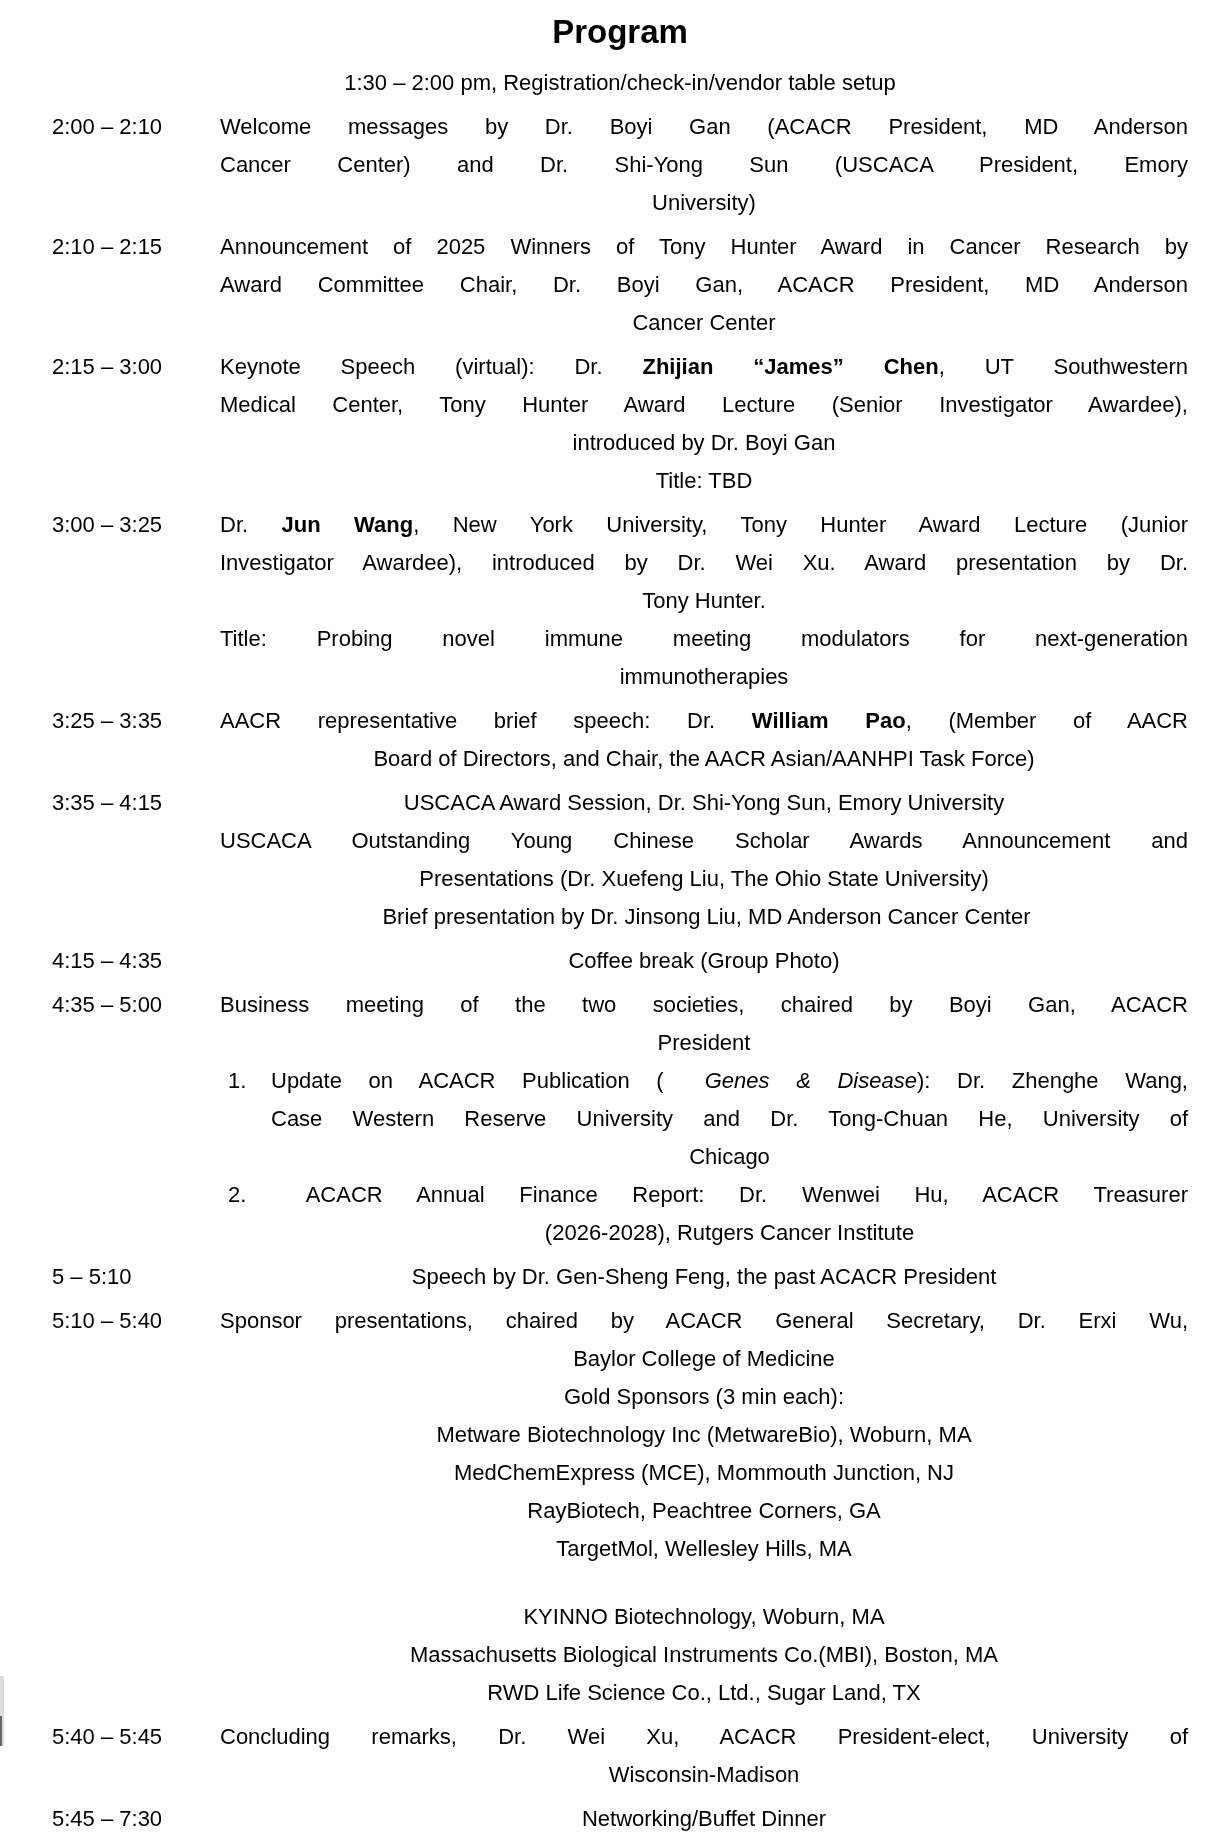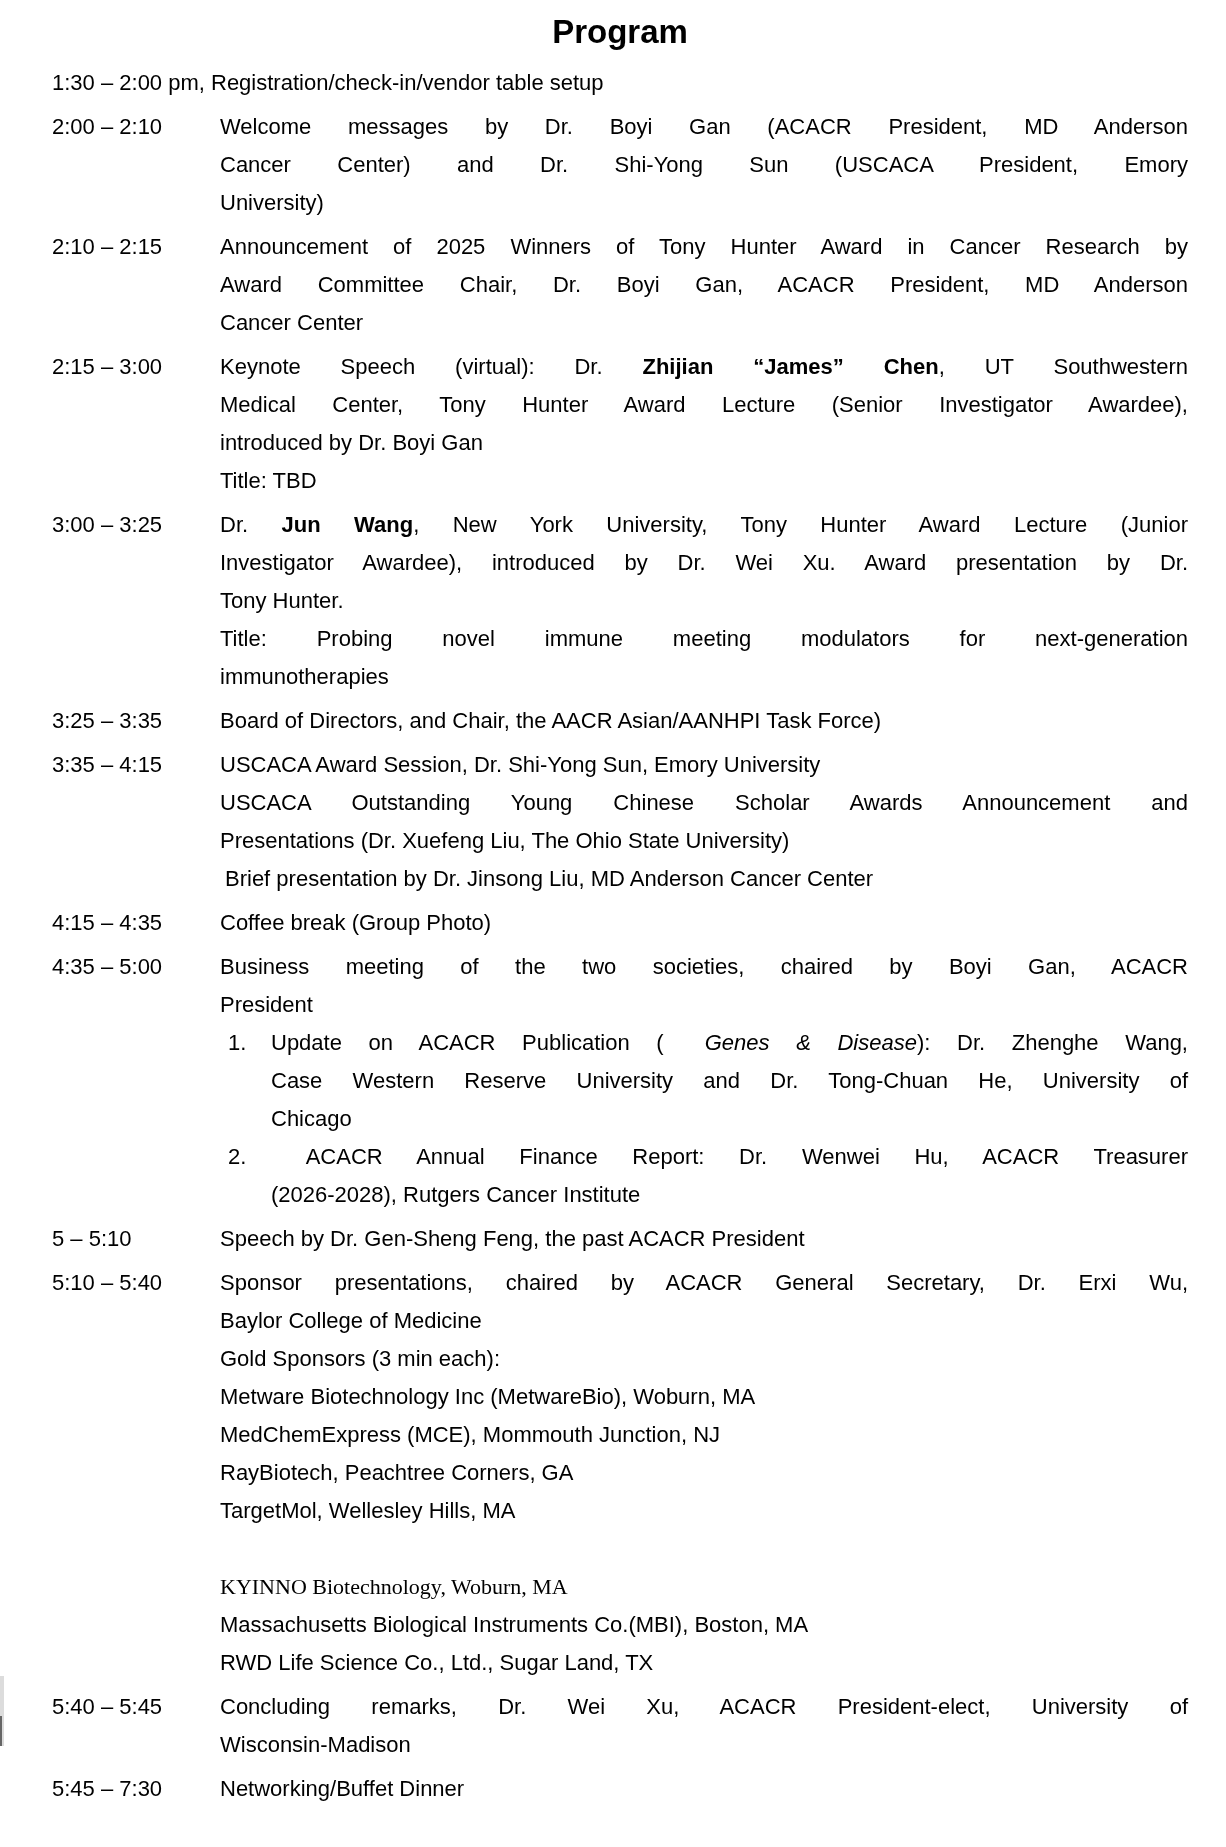--- a/index.html
+++ b/index.html
@@ -23,30 +23,30 @@
     line-height: 44px;
     font-weight: bold;
     text-align: center;
     margin: 0 0 10px 0;
   }
   .row { display: flex; margin-bottom: 6px; }
   .row:last-child { margin-bottom: 0; }
   .time { flex: 0 0 168px; white-space: nowrap; }
   .content { flex: 1; min-width: 0; }
   .para { margin: 0; }
-  .line { text-align: left; }
+  .line { text-align: center; }
   .para .line:not(:last-child),
   .item-lines .line:not(:last-child) {
     text-align: justify;
     text-align-last: justify;
   }
   .b { font-weight: bold; }
   .i { font-style: italic; margin-left: 41px; }
   .indent { padding-left: 5px; }
-  .gap-top { margin-top: 38px; font-family: Liberation Serif, serif; }
+  .gap-top { margin-top: 30px; }
   .list-item { display: flex; padding-left: 8px; }
   .marker { flex: 0 0 43px; }
   .item-lines { flex: 1; min-width: 0; }
   .artifact {
     position: absolute; left: 0; top: 1676px;
     width: 4px; height: 70px; background: #dcdcdc;
   }
   .artifact-dark {
     position: absolute; left: 0; top: 1716px;
     width: 2px; height: 30px; background: #666;
@@ -109,20 +109,21 @@
           <div class="para">
             <div class="line"><span>Title: Probing novel immune meeting modulators for next-generation</span></div>
             <div class="line"><span>immunotherapies</span></div>
           </div>
         </div>
       </div>
       <div class="row">
         <div class="time">3:25 – 3:35</div>
         <div class="content">
           <div class="para">
+            <div class="line"><span>AACR representative brief speech: Dr. </span><span class="b">William Pao</span><span>, (Member of AACR</span></div>
             <div class="line"><span>Board of Directors, and Chair, the AACR Asian/AANHPI Task Force)</span></div>
           </div>
         </div>
       </div>
       <div class="row">
         <div class="time">3:35 – 4:15</div>
         <div class="content">
           <div class="para">
             <div class="line"><span>USCACA Award Session, Dr. Shi-Yong Sun, Emory University</span></div>
           </div>

